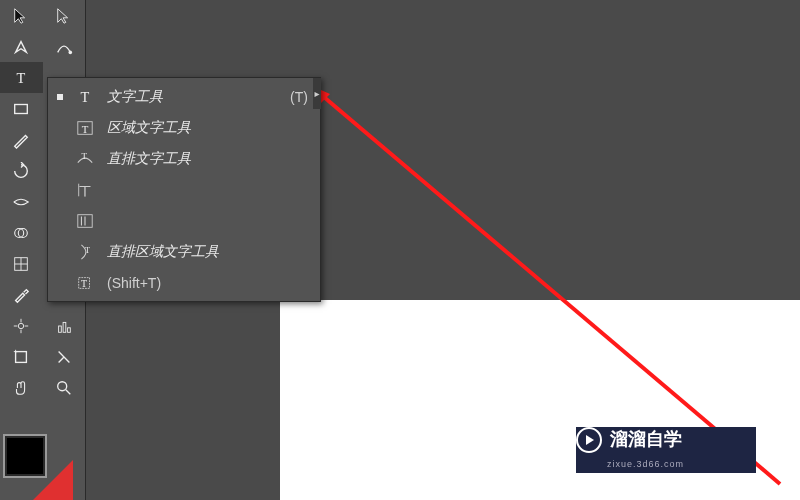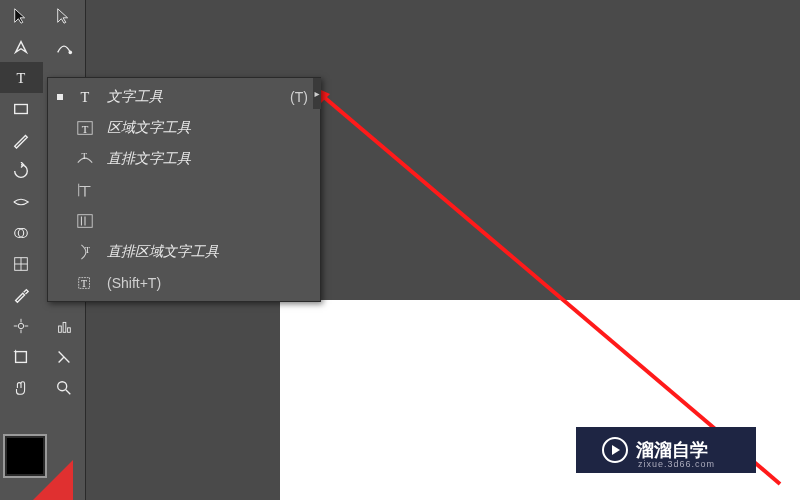--- a/index.html
+++ b/index.html
@@ -16,24 +16,24 @@
   .canvas-area { position: absolute; left: 86px; top: 0; right: 0; bottom: 0; background: #4a4a4a; }
   .canvas { position: absolute; left: 194px; top: 300px; width: 520px; height: 200px; background: #fff; }
   .flyout { position: absolute; left: 47px; top: 77px; width: 274px; background: #535353; border: 1px solid #2a2a2a; box-shadow: 2px 2px 6px rgba(0,0,0,0.5); padding: 3px 0 3px 3px; z-index: 5; }
   .flyout-item { display: flex; align-items: center; height: 31px; color: #eaeaea; font-size: 14px; padding: 0 12px 0 6px; position: relative; }
   .flyout-item.selected::before { content: ""; position: absolute; left: 6px; width: 6px; height: 6px; background: #eaeaea; }
   .flyout-item .icon { width: 24px; display: flex; justify-content: center; margin-left: 16px; margin-right: 10px; color: #ddd; }
   .flyout-item .label { flex: 1; font-style: italic; }
   .flyout-item .shortcut { color: #d0d0d0; }
   .sidebar-collapse { position: absolute; right: -1px; top: 0; width: 8px; height: 31px; background: #3a3a3a; display: flex; align-items: center; justify-content: center; color: #ccc; font-size: 10px; }
   .arrow { position: absolute; left: 312px; top: 86px; width: 470px; height: 400px; z-index: 4; }
-  .watermark { position: absolute; right: 44px; bottom: 27px; width: 180px; height: 46px; background: #1e2543; display: flex; align-items: center; color: #fff; font-size: 18px; font-weight: bold; padding-left: 26px; z-index: 6; }
+  .watermark { position: absolute; right: 44px; bottom: 27px; width: 180px; height: 46px; background: #1e2543; display: flex; color: #fff; font-size: 18px; font-weight: bold; padding-left: 0; z-index: 6; }
   .watermark .play { width: 26px; height: 26px; border: 2px solid #fff; border-radius: 50%; display: flex; align-items: center; justify-content: center; margin-right: 8px; }
   .watermark .play::after { content: ""; border-left: 8px solid #fff; border-top: 5px solid transparent; border-bottom: 5px solid transparent; margin-left: 2px; }
-  .watermark .sub { position: absolute; left: 62px; bottom: 4px; font-size: 9px; color: #aab; font-weight: normal; letter-spacing: 1px; }
+  .watermark .sub { position: absolute; left: 31px; bottom: 4px; font-size: 9px; color: #aab; font-weight: normal; letter-spacing: 1px; }
 </style>
 </head>
 <body>
 
 <div class="toolbar">
 
   <div class="tool-row">
     <div class="tool-cell">
         <svg viewBox="0 0 20 20">
           <path d="M3 2 L3 17 L7 13 L10 18 L12 17 L9 12 L14 12 Z" fill="#111" stroke="#eee" stroke-width="1"></path>

